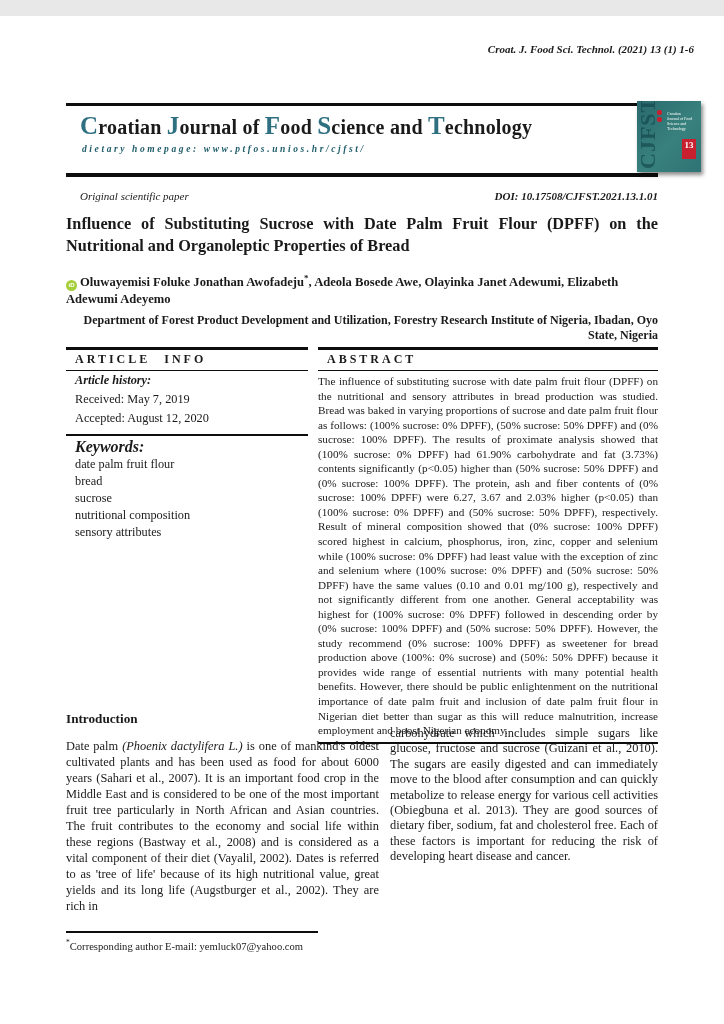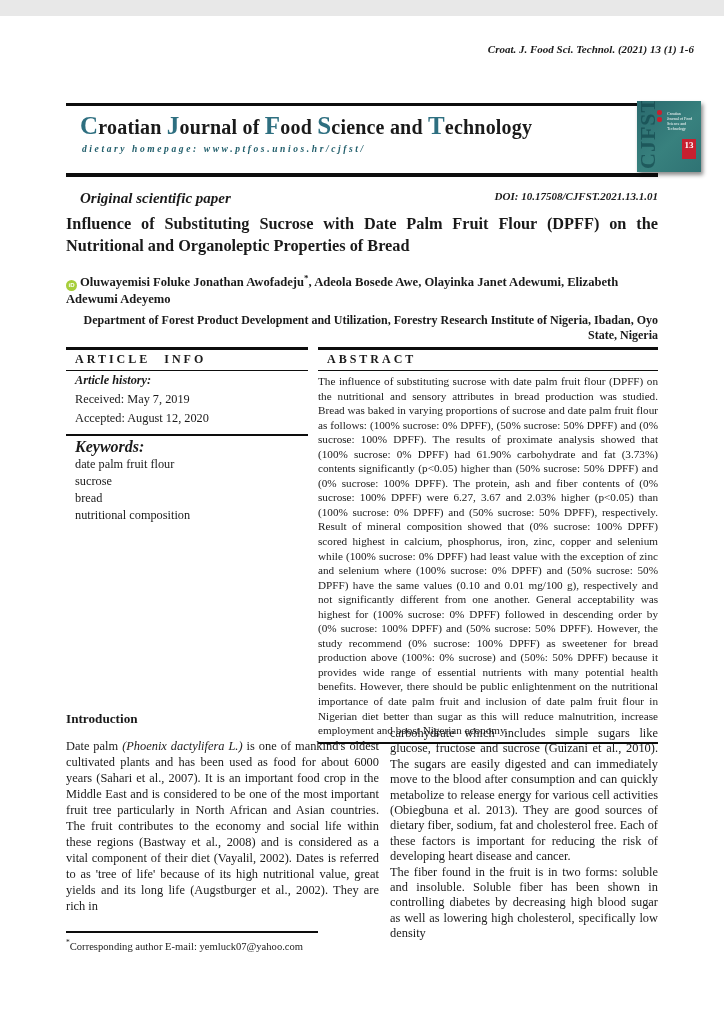--- a/index.html
+++ b/index.html
@@ -47,21 +47,21 @@
   .cover-smalltext{
     position:absolute;left:30px;top:10px;width:26px;
     font-size:4px;line-height:5px;color:#ffffff;
   }
   .cover-issue{
     position:absolute;right:5px;top:38px;width:14px;height:20px;
     background:#c8202f;color:#fff;font-size:9px;font-weight:bold;
     text-align:center;line-height:13px;
   }
   .meta-row{position:absolute;left:66px;top:174px;width:592px;}
-  .paper-type{position:absolute;left:14px;top:0;font-size:15px;font-style:italic;font-weight:bold;}
+  .paper-type{position:absolute;left:14px;top:0;font-size:11px;font-style:italic;}
   .doi{position:absolute;right:0;top:0;font-size:11px;font-style:italic;font-weight:bold;}
   .article-title{
     position:absolute;left:66px;top:197px;width:592px;margin:0;
     font-size:16.3px;font-weight:bold;line-height:21.5px;
     text-align:justify;
   }
   .authors{
     position:absolute;left:66px;top:254px;width:592px;
     font-size:12.6px;font-weight:bold;line-height:16.5px;
   }
@@ -152,42 +152,42 @@
     <div class="info-body">
       <div class="hist-label">Article history:</div>
       <div>Received: May 7, 2019</div>
       <div>Accepted: August 12, 2020</div>
     </div>
     <div class="hrule thin" style="margin-top:6px;"></div>
     <div class="kw-block">
       <div class="kw-label">Keywords:</div>
       <div class="kw-list">
         <div>date palm fruit flour</div>
+        <div>bread</div>
         <div>sucrose</div>
-        <div>bread</div>
         <div>nutritional composition</div>
+        <div>sensory attributes</div>
       </div>
     </div>
   </div>
 
   <div class="abs-col">
     <div class="hrule"></div>
     <div class="col-heading">ABSTRACT</div>
     <div class="hrule thin"></div>
     <p class="abstract-text">The influence of substituting sucrose with date palm fruit flour (DPFF) on the nutritional and sensory attributes in bread production was studied. Bread was baked in varying proportions of sucrose and date palm fruit flour as follows: (100% sucrose: 0% DPFF), (50% sucrose: 50% DPFF) and (0% sucrose: 100% DPFF). The results of proximate analysis showed that (100% sucrose: 0% DPFF) had 61.90% carbohydrate and fat (3.73%) contents significantly (p&lt;0.05) higher than (50% sucrose: 50% DPFF) and (0% sucrose: 100% DPFF). The protein, ash and fiber contents of (0% sucrose: 100% DPFF) were 6.27, 3.67 and 2.03% higher (p&lt;0.05) than (100% sucrose: 0% DPFF) and (50% sucrose: 50% DPFF), respectively. Result of mineral composition showed that (0% sucrose: 100% DPFF) scored highest in calcium, phosphorus, iron, zinc, copper and selenium while (100% sucrose: 0% DPFF) had least value with the exception of zinc and selenium where (100% sucrose: 0% DPFF) and (50% sucrose: 50% DPFF) have the same values (0.10 and 0.01 mg/100 g), respectively and not significantly different from one another. General acceptability was highest for (100% sucrose: 0% DPFF) followed in descending order by (0% sucrose: 100% DPFF) and (50% sucrose: 50% DPFF). However, the study recommend (0% sucrose: 100% DPFF) as sweetener for bread production above (100%: 0% sucrose) and (50%: 50% DPFF) because it provides wide range of essential nutrients with many potential health benefits. However, there should be public enlightenment on the nutritional importance of date palm fruit and inclusion of date palm fruit flour in Nigerian diet better than sugar as this will reduce malnutrition, increase employment and boost Nigerian economy.</p>
     <div class="hrule bottom"></div>
   </div>
 
   <h3 class="intro-heading">Introduction</h3>
 
   <div class="body-left">
     <p><span>Date palm </span><i>(Phoenix dactylifera L.)</i><span> is one of mankind's oldest cultivated plants and has been used as food for about 6000 years (Sahari et al., 2007). It is an important food crop in the Middle East and is considered to be one of the most important fruit tree particularly in North African and Asian countries. The fruit contributes to the economy and social life within these regions (Bastway et al., 2008) and is considered as a vital component of their diet (Vayalil, 2002). Dates is referred to as 'tree of life' because of its high nutritional value, great yields and its long life (Augstburger et al., 2002). They are rich in</span></p>
   </div>
 
   <div class="body-right">
     <p>carbohydrate which includes simple sugars like glucose, fructose and sucrose (Guizani et al., 2010). The sugars are easily digested and can immediately move to the blood after consumption and can quickly metabolize to release energy for various cell activities (Obiegbuna et al. 2013). They are good sources of dietary fiber, sodium, fat and cholesterol free. Each of these factors is important for reducing the risk of developing heart disease and cancer.</p>
-    <p>The fiber found in the fruit is in two forms: soluble and insoluble. Soluble fiber has been shown in controlling diabetes by decreasing high blood sugar as well as lowering high cholesterol, specifically low density</p>
   </div>
 
   <div class="footnote-rule"></div>
   <div class="footnote"><sup>*</sup><span>Corresponding author E-mail: yemluck07@yahoo.com</span></div>
 
 </div>
 
 </body></html>

